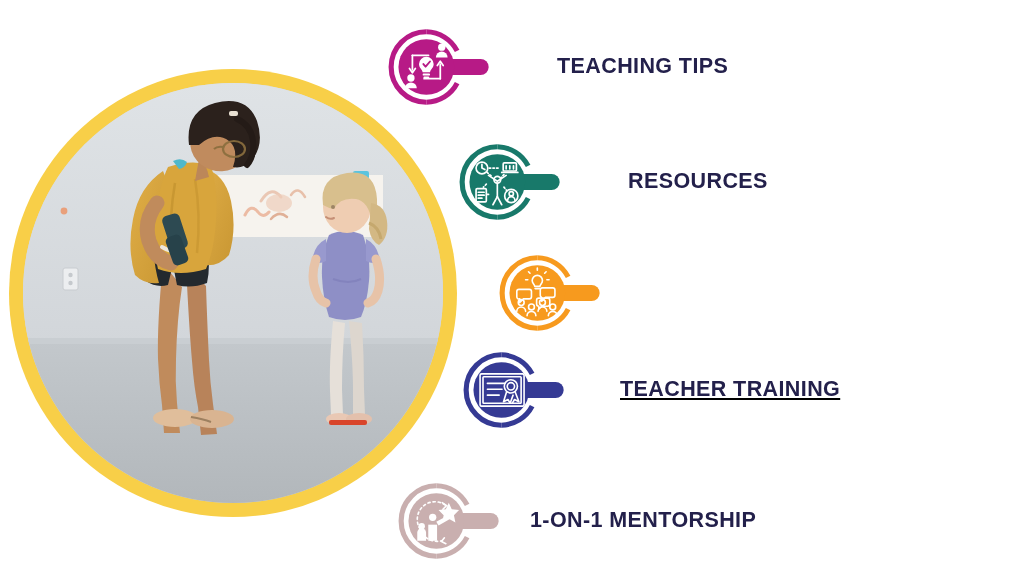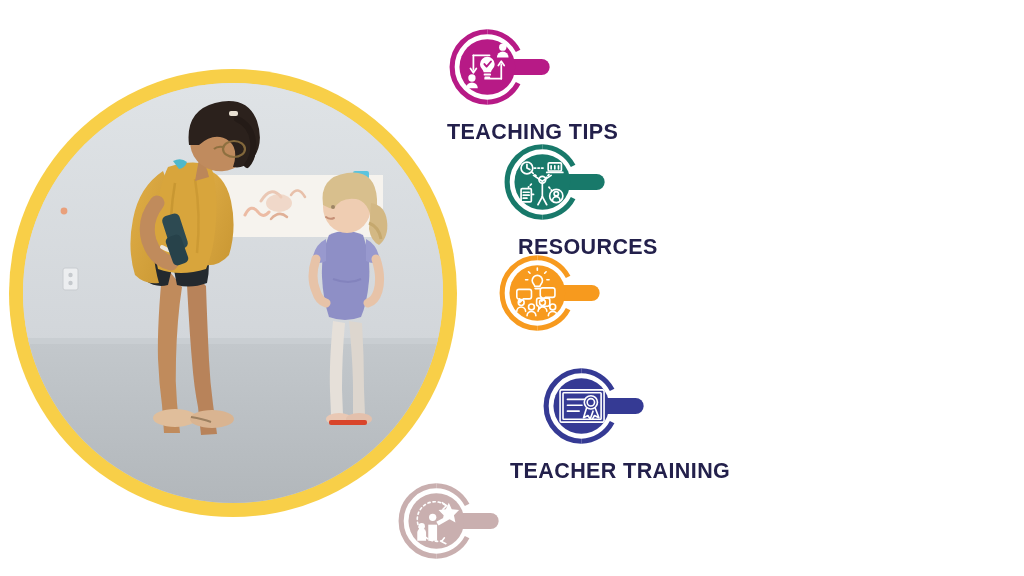--- a/index.html
+++ b/index.html
@@ -37,21 +37,20 @@
     border-radius: 50%;
     overflow: hidden;
     background: #d6d9dc;
   }
 
   
   .badge-row {
     position: absolute;
     display: flex;
     align-items: center;
-    flex-direction: column;
   }
   .badge {
     position: relative;
     width: 110px;
     height: 110px;
     flex: 0 0 auto;
   }
   .badge svg { display: block; width: 110px; height: 110px; overflow: visible; }
 
   .badge-label {
@@ -60,21 +59,21 @@
     letter-spacing: 0.4px;
     color: #23204B;
     white-space: nowrap;
     line-height: 1;
   }
 
   
   #row-teaching-tips  { left: 386px; top: 12px;  }
   #row-resources      { left: 457px; top: 127px; }
   #row-workshops      { left: 497px; top: 238px; }
-  #row-teacher-training { left: 461px; top: 351px; }
+  #row-teacher-training { left: 461px; top: 335px; text-decoration: underline; }
   #row-mentorship     { left: 396px; top: 466px; }
 
   
   #row-teaching-tips   .badge-label { margin-left: 61px; }
   #row-resources       .badge-label { margin-left: 61px; text-align: center; }
   #row-workshops       .badge-label { margin-left: 82px; }
   #row-teacher-training .badge-label { margin-left: 49px; }
   #row-mentorship      .badge-label { margin-left: 24px; }
 </style>
 </head>
@@ -361,15 +360,16 @@
           <path d="M44 60 h12 v22 h-12 z"></path>
           <path d="M55 56 l18 -10 l3 5 l-18 10 z"></path>
 
           <circle cx="35" cy="62" r="4.4"></circle>
           <path d="M29 71 a6 6 0 0 1 12 0 v11 h-12 z"></path>
 
           <path d="M72 30 l4 9 l10 1 l-7 7 l2 10 l-9 -5 l-9 5 l2 -10 l-7 -7 l10 -1 z"></path>
         </g>
       </svg>
     </div>
+    <span class="badge-label">1-ON-1 MENTORSHIP</span>
   </div>
 
 </div>
 
 </body></html>

